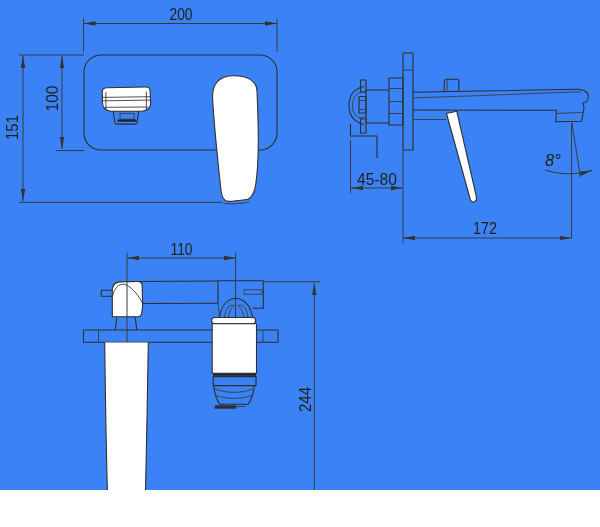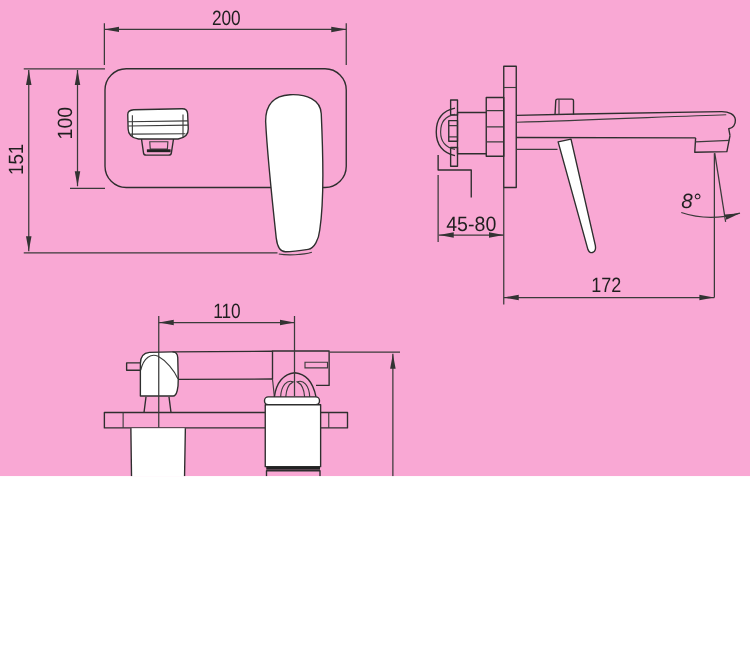--- a/index.html
+++ b/index.html
@@ -1,16 +1,16 @@
 <!DOCTYPE html>
 <html><head>
 <meta charset="utf-8">
 <style>
   html,body{margin:0;padding:0;background:#fff;}
-  #stage{position:relative;width:600px;height:381px;background:#f9a8d4;overflow:hidden;
+  #stage{position:relative;width:600px;height:490px;background:#3b82f6;overflow:hidden;
          font-family:"Liberation Sans",sans-serif;}
   svg{position:absolute;left:0;top:0;}
   .geo{fill:none;stroke:#2e2e2e;stroke-width:1.1;stroke-linejoin:round;stroke-linecap:butt;}
   .geo-white{fill:#ffffff;stroke:#2e2e2e;stroke-width:1.1;stroke-linejoin:round;}
   .thin{fill:none;stroke:#3c3c3c;stroke-width:0.9;}
   .thick{fill:none;stroke:#222;stroke-width:2.3;}
   .dark{fill:#2e2e2e;stroke:none;}
   .dim{fill:none;stroke:#3a3a3a;stroke-width:1;}
   .dimtxt{fill:#1f1f1f;font-size:16.5px;font-family:"Liberation Sans",sans-serif;}
   .it{font-style:italic;}

